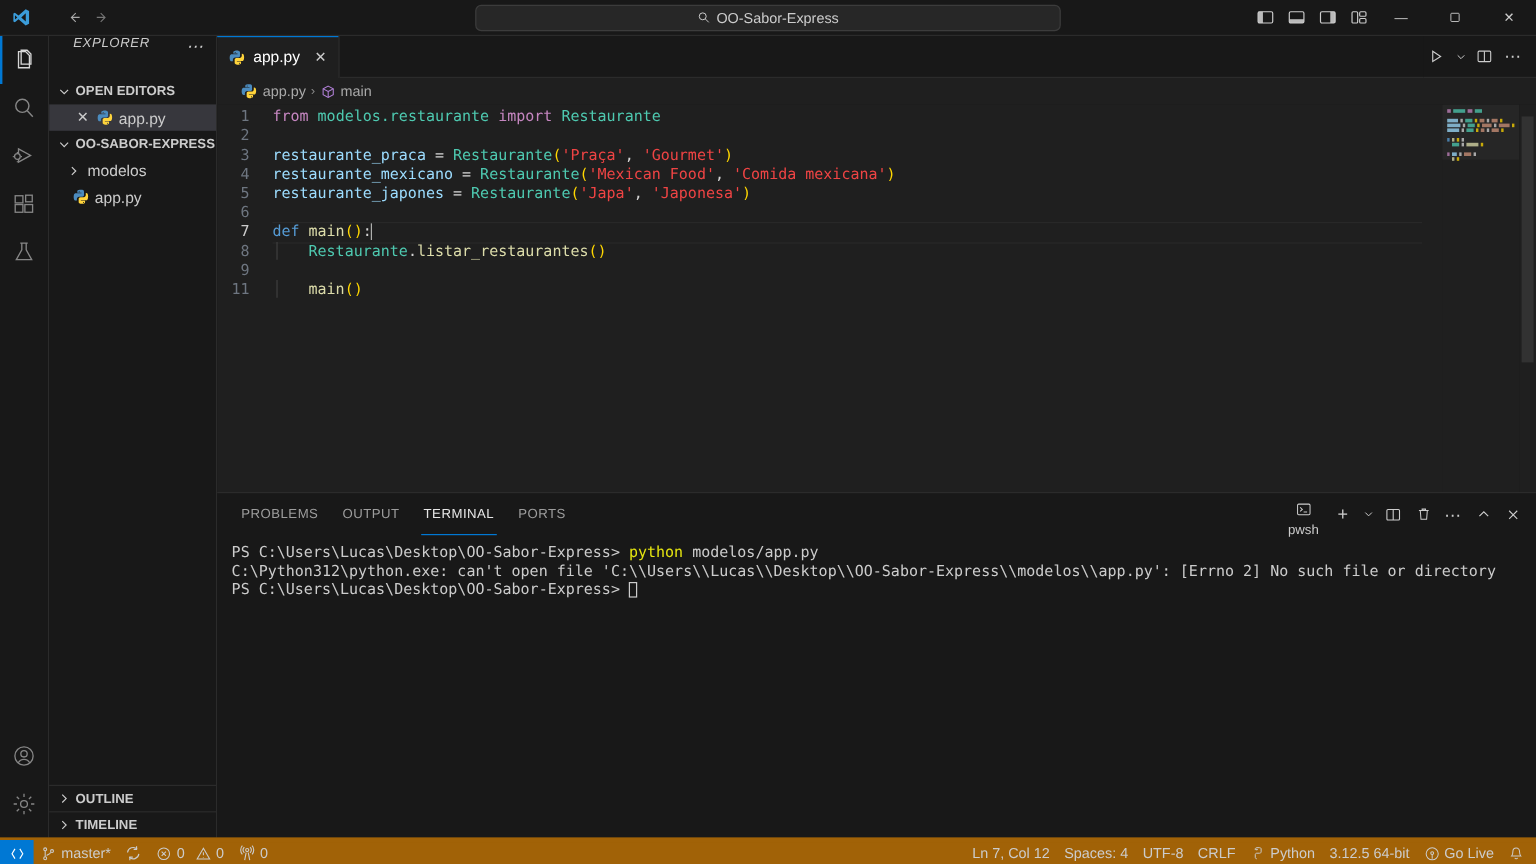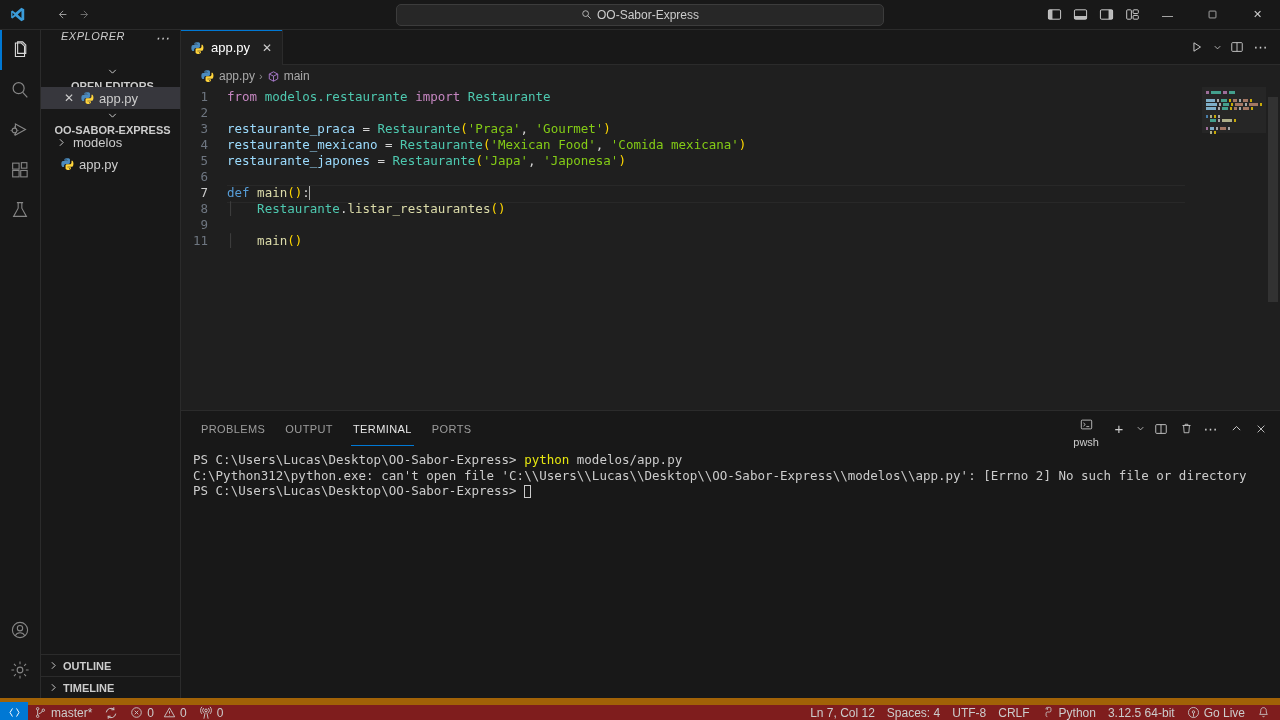--- a/index.html
+++ b/index.html
@@ -84,21 +84,21 @@
   .sidebar-title {
     height: 35px; display: flex; align-items: flex-start; justify-content: space-between;
     padding: 0 6px 0 20px;
     font-size: 11px; color: #cccccc; letter-spacing: .5px; font-style: italic;
   }
   .sidebar-title .dots { color: #cccccc; font-size: 14px; letter-spacing: 1px; padding: 0 4px; }
 
   .section-header {
     height: 22px; display: flex; align-items: center;
     font-size: 11px; font-weight: bold; color: #cccccc;
-    padding-left: 4px; gap: 2px; flex-direction: column;
+    padding-left: 4px; gap: 2px;
   }
   .twisty { width: 16px; display:flex; align-items:center; justify-content:center; color:#cccccc; }
   .tree-row {
     height: 22px; display: flex; align-items: center;
     font-size: 13px; color: #cccccc; padding-left: 8px; gap: 4px;
   }
   .tree-row.selected { background: #37373d; }
   .tree-row .xbtn { width: 16px; display:flex; align-items:center; justify-content:center; color:#cccccc; font-size:12px;}
   .py-icon { width: 14px; height: 14px; flex: 0 0 14px; }
   .sidebar-spacer { flex: 1; }
@@ -158,21 +158,21 @@
     display: inline-block; width: 1px; height: 14px; background: #aeafad;
     vertical-align: text-bottom; margin-left: -1px;
   }
   
   .t-kw      { color: #569cd6; }
   .t-kw2     { color: #c586c0; }
   .t-mod     { color: #4ec9b0; }
   .t-cls     { color: #4ec9b0; }
   .t-fn      { color: #dcdcaa; }
   .t-var     { color: #9cdcfe; }
-  .t-str     { color: #84cc16; }
+  .t-str     { color: #ef4444; }
   .t-op      { color: #d4d4d4; }
   .t-paren   { color: #ffd700; }
 
   .minimap {
     width: 64px; min-width: 64px; background: #1f1f1f; position: relative; padding-top: 4px;
   }
   .mm-inner { padding-left: 4px; }
   .mm-line { height: 3px; margin-bottom: 1px; display: flex; gap: 2px; }
   .mm-seg { height: 3px; opacity: .75; }
   .mm-slider { position:absolute; top:0; left:0; right:0; height: 46px; background: rgba(255,255,255,.035); }
@@ -206,23 +206,23 @@
     white-space: pre-wrap; word-break: break-all;
   }
   .term-line { height: 15.5px; white-space: pre; }
   .term-yellow { color: #e5e510; }
   .term-cursor {
     display:inline-block; width: 7px; height: 13px; border: 1px solid #cccccc; vertical-align: text-bottom;
   }
 
   
   .statusbar {
-    height: 22px; min-height: 22px; background: #7f1d1d;
+    height: 22px; min-height: 22px; background: #a16207;
     display: flex; align-items: center; font-size: 12px; color: #cccccc;
-    border-top: 7px solid #a16207;
+    border-top: 4px solid #a16207;
   }
   .sb-remote { width: 28px; height: 22px; background: #0078d4; display:flex; align-items:center; justify-content:center; }
   .sb-item { display: flex; align-items: center; gap: 4px; padding: 0 6px; height: 22px; font-size: 12px; color:#cccccc; }
   .sb-right { margin-left: auto; display: flex; align-items: center; }
   svg { display: block; }
 </style>
 </head>
 <body>
 
 <div class="app">

